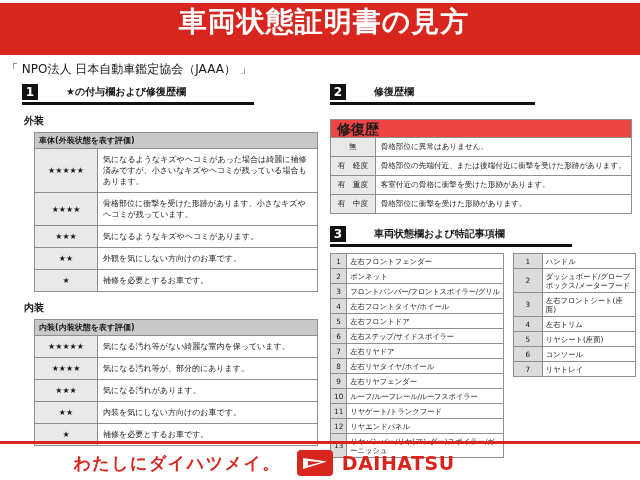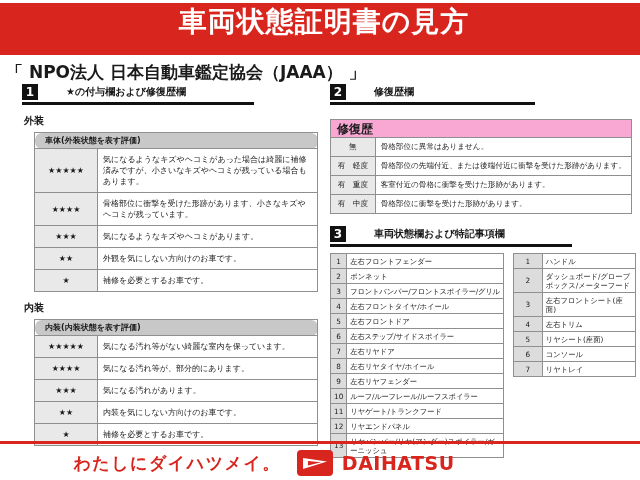--- a/index.html
+++ b/index.html
@@ -13,21 +13,21 @@
   .header-band {
     position:absolute; left:0; top:3px; width:640px; height:52px;
     background:#d8251d; color:#fff; box-sizing:border-box;
     display:flex; align-items:center; justify-content:space-between;
     padding:0 12px 0 20px;
     flex-direction:column;
   }
   .header-title { font-size:28px; font-weight:bold; letter-spacing:1px; }
   .header-edition { font-size:27px; font-weight:bold;margin-top:36px; }
 
-  .subtitle { position:absolute; left:6px; top:61px; font-size:17px; font-weight:bold; }
+  .subtitle { position:absolute; left:6px; top:61px; font-size:12px; font-weight:normal; }
 
   
   .section-head {
     display:flex; align-items:center; gap:6px;
     border-bottom:3px solid #111; padding-bottom:2px; box-sizing:border-box;
   }
   .num-badge {
     width:16px; height:16px; background:#111; color:#fff;
     font-size:12px; font-weight:bold; flex:0 0 16px;
     display:flex; align-items:center; justify-content:center;
@@ -39,26 +39,26 @@
   .w1 { width:232px; } .w2 { width:205px; } .w3 { width:242px; }
 
   .group-label { font-size:10px; font-weight:bold; margin:9px 0 4px 2px; }
 
   
   table { border-collapse:collapse; }
   td { border:1px solid #8f8f8f; vertical-align:middle; }
 
   .rating-table { width:284px; margin-left:12px; }
   .rating-table td { font-size:8px; line-height:11px; padding:5px 5px; }
-  .rating-table .thead-cell { background:#c8c8c8; font-weight:bold; height:11px; padding:2px 10px;border-radius:7px; }
+  .rating-table .thead-cell { background:#c8c8c8; font-weight:bold; height:11px; padding:2px 4px; }
   .star-cell { width:52px; background:#e9e9e9; text-align:center; font-size:9px; white-space:nowrap; padding:3px 2px; }
 
   .repair-table { width:302px; margin-top:14px; }
   .repair-table td { font-size:7.6px; line-height:10px; padding:4px 5px; }
-  .repair-table .thead-cell { background:#f9a8d4; font-weight:bold; font-size:12px; height:11px; padding:3px 6px; }
+  .repair-table .thead-cell { background:#ef4444; font-weight:bold; font-size:14px; height:11px; padding:3px 6px; }
   .grade-cell { width:48px; background:#e9e9e9; text-align:center; white-space:nowrap; }
   .repair-table .desc-cell { white-space:nowrap;margin-top:24px; }
 
   .parts-wrap { display:flex; align-items:flex-start; gap:9px; margin-top:6px; }
   .parts-table td { font-size:7.3px; line-height:9px; padding:2.5px 3px; }
   .parts-table .num-cell { width:22px; background:#dcdcdc; text-align:center; }
   .parts-left  { width:144px; }
   .parts-right { width:152px; }
   .squeeze { font-size:6.3px; white-space:nowrap; letter-spacing:-0.2px; }
 

